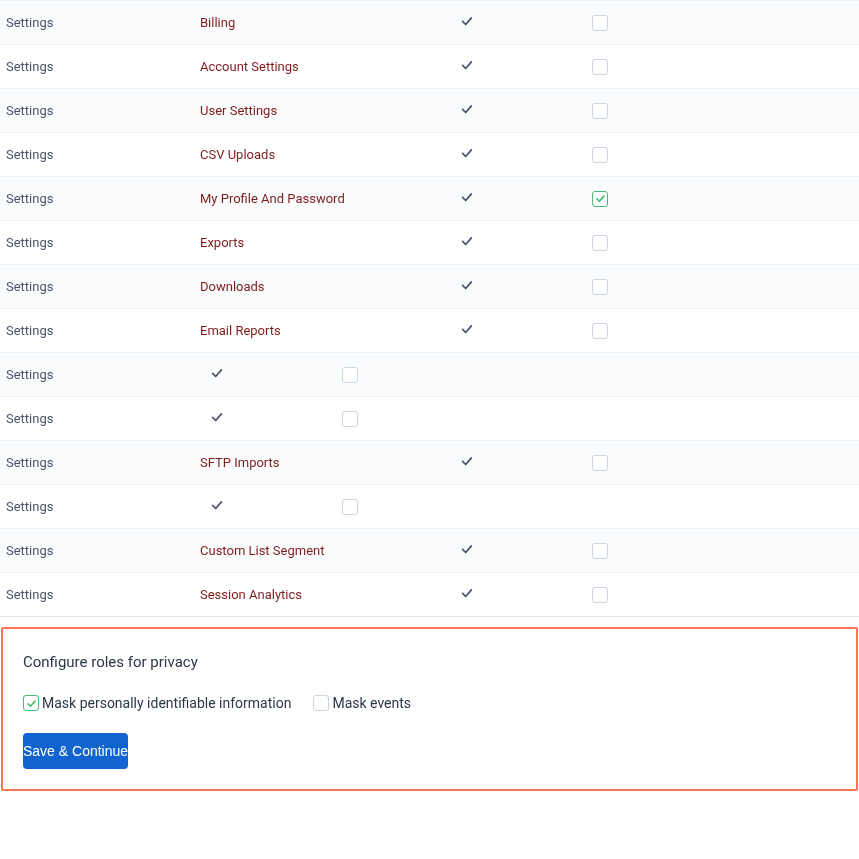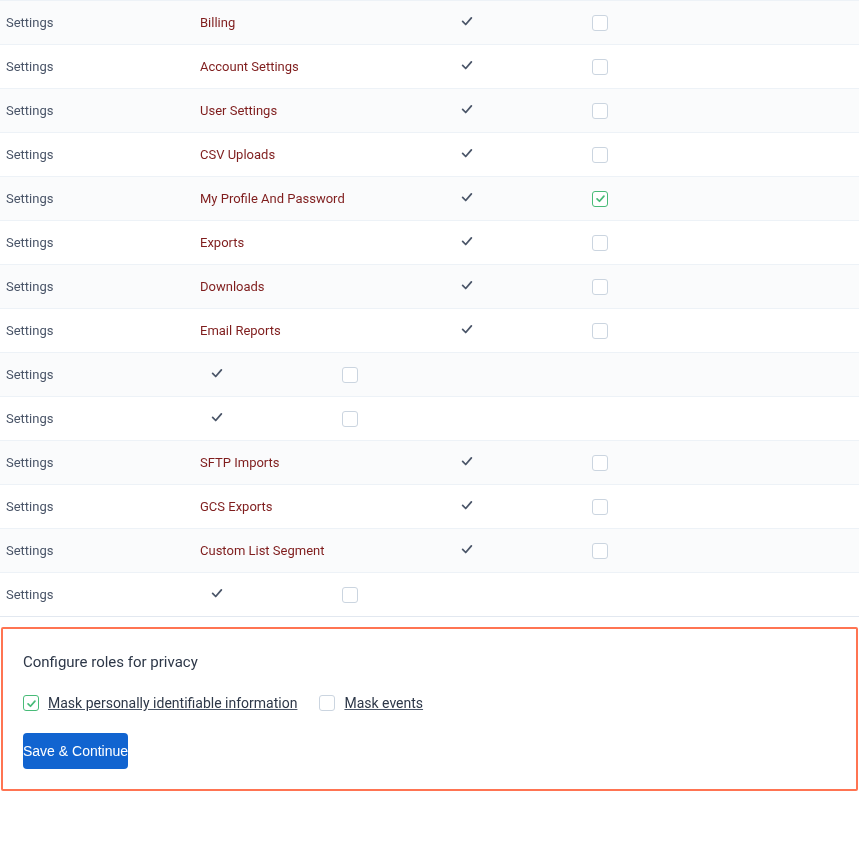--- a/index.html
+++ b/index.html
@@ -95,23 +95,22 @@
     }
     .privacy-options {
       display: flex;
       align-items: center;
       gap: 22px;
       margin-bottom: 22px;
     }
     .privacy-option {
       display: flex;
       align-items: center;
-      gap: 9px;
+      gap: 3px;
       cursor: pointer;
-      text-decoration: underline;
     }
     .privacy-option .checkbox {
       width: 16px;
       height: 16px;
     }
     .privacy-option-label {
       font-size: 14px;
       color: #2d3748;
     }
     .save-button {
@@ -258,21 +257,20 @@
         <span><svg class="checkmark-icon" viewBox="0 0 16 16" fill="none" stroke="currentColor" stroke-width="2" stroke-linecap="round" stroke-linejoin="round">
             <polyline points="3,8.5 6.5,12 13,4.5"></polyline>
           </svg></span>
       </div>
       <div class="col-checkbox">
         <div class="checkbox"></div>
       </div>
     </div>
     <div class="table-row">
       <div class="col-category">Settings</div>
-      <div class="col-name">GCS Exports</div>
       <div class="col-check">
         <span><svg class="checkmark-icon" viewBox="0 0 16 16" fill="none" stroke="currentColor" stroke-width="2" stroke-linecap="round" stroke-linejoin="round">
             <polyline points="3,8.5 6.5,12 13,4.5"></polyline>
           </svg></span>
       </div>
       <div class="col-checkbox">
         <div class="checkbox"></div>
       </div>
     </div>
     <div class="table-row">
@@ -282,20 +280,21 @@
         <span><svg class="checkmark-icon" viewBox="0 0 16 16" fill="none" stroke="currentColor" stroke-width="2" stroke-linecap="round" stroke-linejoin="round">
             <polyline points="3,8.5 6.5,12 13,4.5"></polyline>
           </svg></span>
       </div>
       <div class="col-checkbox">
         <div class="checkbox"></div>
       </div>
     </div>
     <div class="table-row">
       <div class="col-category">Settings</div>
+      <div class="col-name">Session Analytics</div>
       <div class="col-check">
         <span><svg class="checkmark-icon" viewBox="0 0 16 16" fill="none" stroke="currentColor" stroke-width="2" stroke-linecap="round" stroke-linejoin="round">
             <polyline points="3,8.5 6.5,12 13,4.5"></polyline>
           </svg></span>
       </div>
       <div class="col-checkbox">
         <div class="checkbox"></div>
       </div>
     </div>
   </div>

